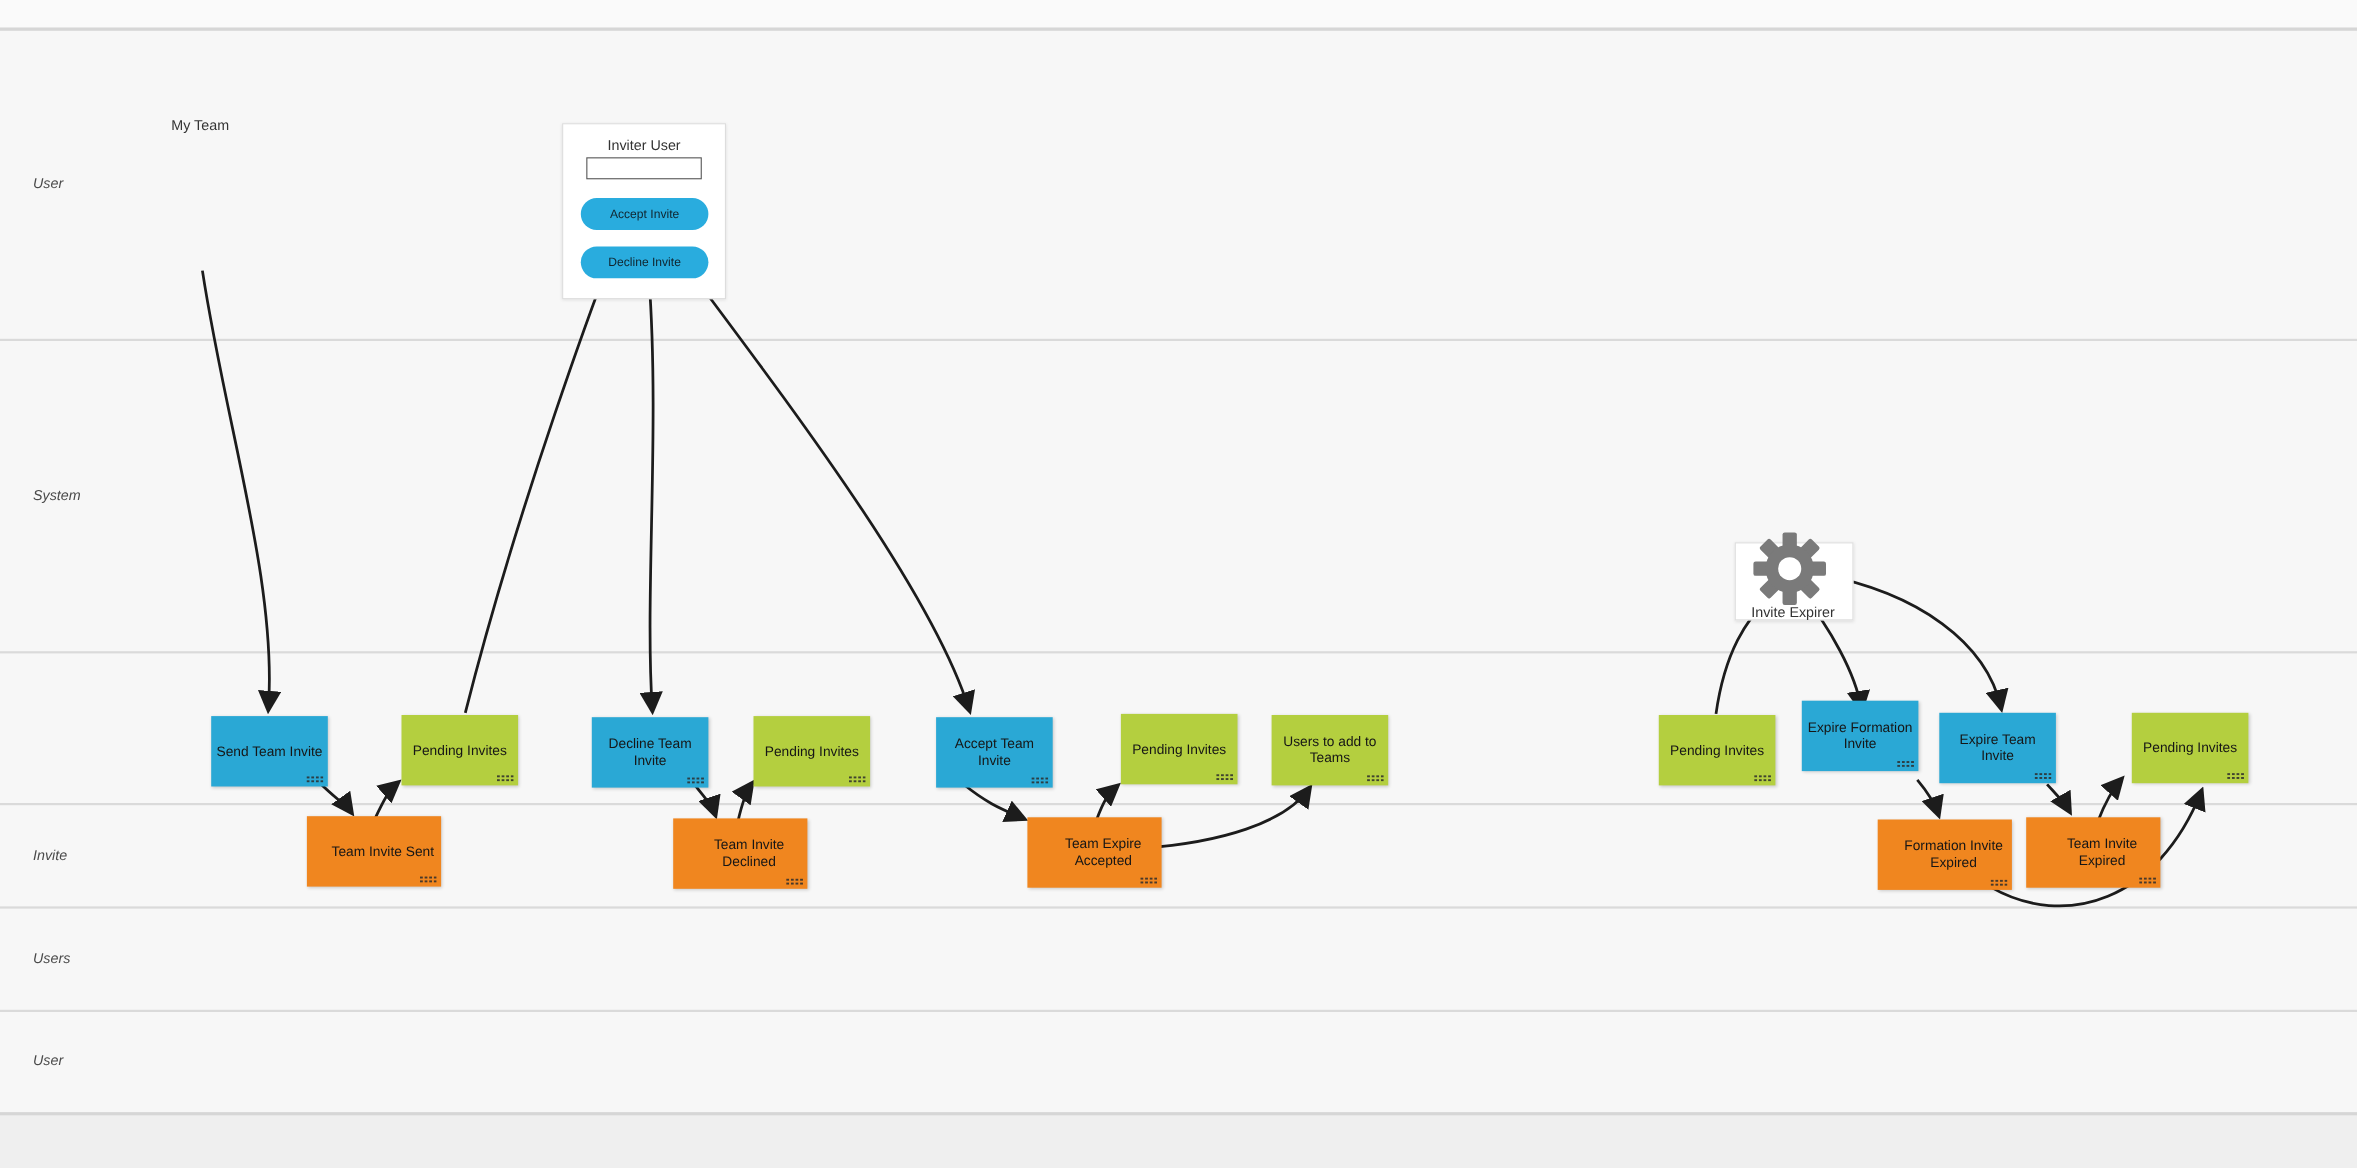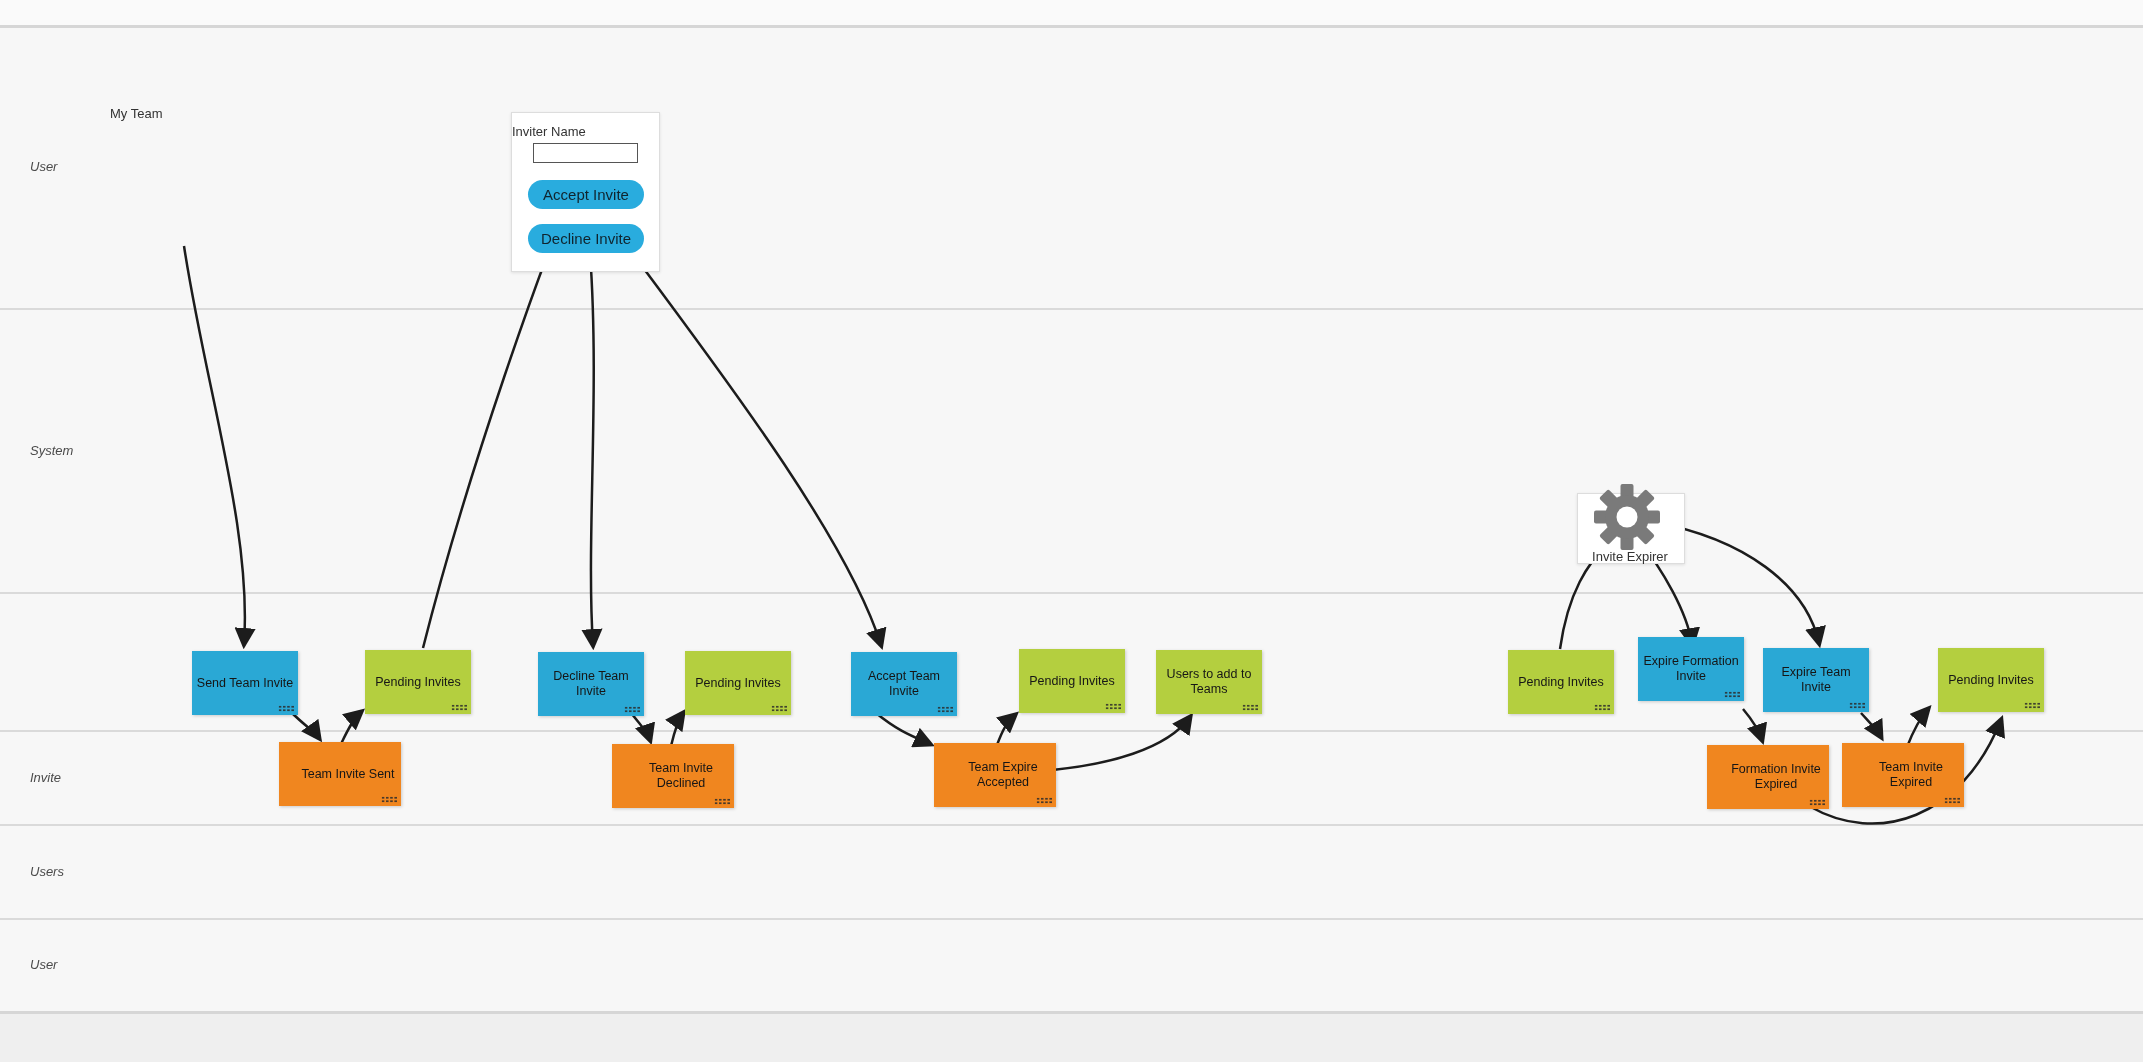--- a/index.html
+++ b/index.html
@@ -15,24 +15,24 @@
         box-shadow:1px 1px 3px rgba(0,0,0,.18);cursor:move;}
   .node.blue{background:#2aa8d5;}
   .node.green{background:#b4cf3f;}
   .node.orange{background:#f0861f;padding-left:16px;}
   .nlabel{padding:0 4px;}
   .dots{position:absolute;right:4px;bottom:3px;width:16px;height:7px;
         background-image:radial-gradient(circle,#2b2b2b 1px,transparent 1.3px);
         background-size:4.2px 3.5px;opacity:.85;}
   
   .form-box{position:absolute;background:#ffffff;border:1px solid #ddd;box-shadow:0 1px 3px rgba(0,0,0,.10);}
-  .form-title{position:absolute;text-align:left;font-size:13px;color:#333;}
+  .form-title{position:absolute;text-align:center;font-size:13px;color:#333;}
   .field-label{position:absolute;font-size:13px;color:#222;}
   .pill-btn{position:absolute;background:#29acde;border:none;border-radius:15px;
-            font-size:15px;color:#10242e;font-family:"Liberation Sans",sans-serif;cursor:pointer;}
+            font-size:11px;color:#10242e;font-family:"Liberation Sans",sans-serif;cursor:pointer;}
   .select{position:absolute;background:#fff;border:1px solid #777;display:flex;}
   .select .val{flex:1;}
   .select .caret{width:20px;border-left:1px solid #999;display:flex;align-items:center;justify-content:center;
                  font-size:7px;color:#333;}
   .text-input{position:absolute;background:#fff;border:1.5px solid #555;padding:0;font-size:12px;}
   #edges{position:absolute;left:0;top:0;pointer-events:none;}
   .expirer-label{position:absolute;text-align:center;font-size:13px;color:#333;}
 </style>
 </head>
 <body>
@@ -80,21 +80,21 @@
       <path d="M1743,709 C1754,722 1759,731 1762,740" marker-end="url(#ah)"></path>
       <path d="M1861,713 C1871,724 1877,730 1881,737" marker-end="url(#ah)"></path>
       <path d="M1907,747 C1914,729 1920,718 1928,709" marker-end="url(#ah)"></path>
       <path d="M1809,806 C1878,846 1962,818 2001,720" marker-end="url(#ah)"></path>
     </g>
   </svg>
 
   <div class="form-title" style="left:110px;top:106px;width:144px">My Team</div>
 
   <div class="form-box" style="left:511px;top:112px;width:147px;height:158px">
-    <div class="form-title" style="left:0;top:11px;width:100%">Inviter Name</div>
+    <div class="form-title" style="left:0;top:11px;width:100%">Inviter User</div>
     <input class="text-input" style="left: 21px; top: 30px; width: 103px; height: 18px;" value="">
     <button class="pill-btn" style="left:16px;top:67px;width:116px;height:29px">Accept Invite</button>
     <button class="pill-btn" style="left:16px;top:111px;width:116px;height:29px">Decline Invite</button>
   </div>
 
   <div class="form-box" style="left:1577px;top:493px;width:106px;height:69px"></div>
   <svg width="70" height="70" style="position:absolute;left:1592px;top:482px">
     <g transform="translate(35,35)" fill="#7a7a7a">
       <g>
         <rect x="-6.5" y="-33" width="13" height="17" rx="2"></rect>

